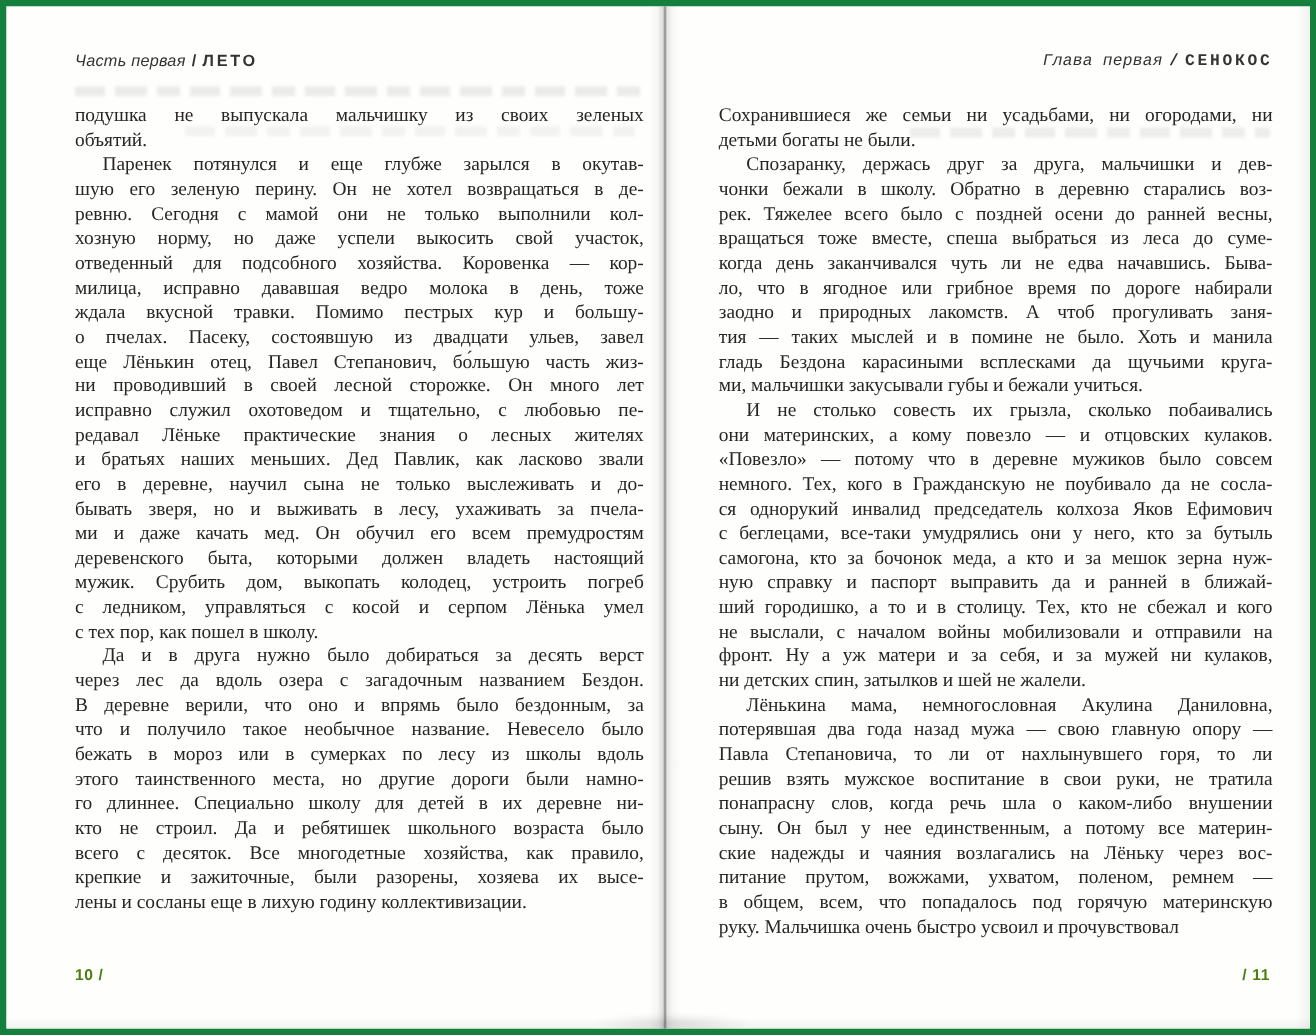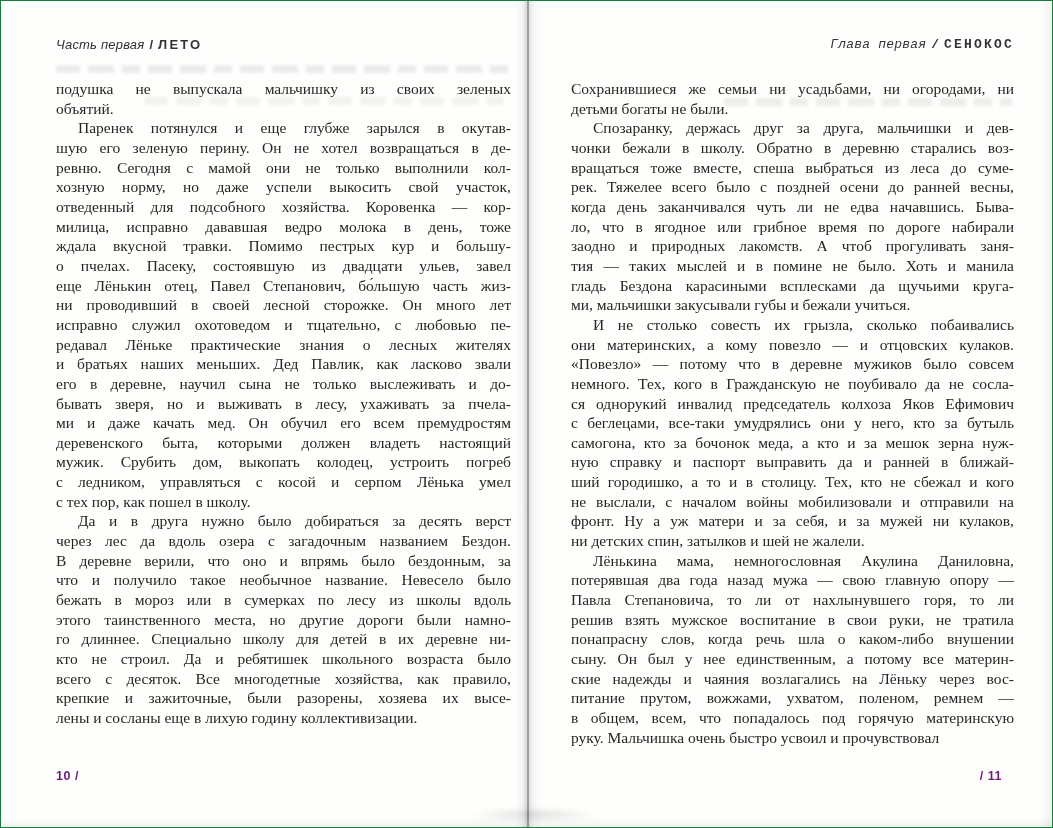--- a/index.html
+++ b/index.html
@@ -2,21 +2,21 @@
 <html lang="ru"><head>
 <meta charset="utf-8">
 <style>
   html, body { margin: 0; padding: 0; background: #ffffff; }
   .screenshot {
     position: relative;
     width: 1053px;
     height: 828px;
     background: #fefefd;
     box-sizing: border-box;
-    border: 1px solid #15803d;
+    border: 5px solid #15803d;
     overflow: hidden;
     font-family: "Liberation Serif", serif;
   }
 
   
   .page { position: absolute; top: 36px; }
   .page-left  { left: 55px;  width: 455px; }
   .page-right { left: 570px; width: 443px; }
 
   .running-head {
@@ -42,25 +42,25 @@
   }
   .line.indent { text-indent: 22px; }
   .line.last   { text-align-last: left; }
 
   .page-number {
     position: absolute;
     top: 732px;
     font-family: "Liberation Sans", sans-serif;
     font-weight: 700;
     font-size: 12.5px;
-    color: #701a75;
+    color: #4d7c0f;
     letter-spacing: 0.5px;
   }
   .pn-left  { left: 0; }
-  .pn-right { right: 12px; text-align: center; }
+  .pn-right { right: 2px; text-align: center; }
 
   
   .ghost {
     position: absolute;
     height: 8px;
     background: repeating-linear-gradient(90deg,
       #8f8f8f 0 24px, transparent 24px 32px,
       #8f8f8f 32px 58px, transparent 58px 66px,
       #8f8f8f 66px 84px, transparent 84px 92px);
     filter: blur(1.4px);
@@ -161,22 +161,22 @@
   <div class="page page-right">
     <div class="running-head rh-right">
       <span class="rh-label">Глава первая</span><span class="rh-sep">/</span><span class="rh-title">СЕНОКОС</span>
     </div>
     <div class="ghost ghost-r1"></div>
     <div class="body-text" id="right-page-body">
         <div class="line">Сохранившиеся же семьи ни усадьбами, ни огородами, ни</div>
         <div class="line last">детьми богаты не были.</div>
         <div class="line indent">Спозаранку, держась друг за друга, мальчишки и дев-</div>
         <div class="line">чонки бежали в школу. Обратно в деревню старались воз-</div>
+        <div class="line">рек. Тяжелее всего было с поздней осени до ранней весны,</div>
         <div class="line">вращаться тоже вместе, спеша выбраться из леса до суме-</div>
-        <div class="line">рек. Тяжелее всего было с поздней осени до ранней весны,</div>
         <div class="line">когда день заканчивался чуть ли не едва начавшись. Быва-</div>
         <div class="line">ло, что в ягодное или грибное время по дороге набирали</div>
         <div class="line">заодно и природных лакомств. А чтоб прогуливать заня-</div>
         <div class="line">тия — таких мыслей и в помине не было. Хоть и манила</div>
         <div class="line">гладь Бездона карасиными всплесками да щучьими круга-</div>
         <div class="line last">ми, мальчишки закусывали губы и бежали учиться.</div>
         <div class="line indent">И не столько совесть их грызла, сколько побаивались</div>
         <div class="line">они материнских, а кому повезло — и отцовских кулаков.</div>
         <div class="line">«Повезло» — потому что в деревне мужиков было совсем</div>
         <div class="line">немного. Тех, кого в Гражданскую не поубивало да не сосла-</div>

